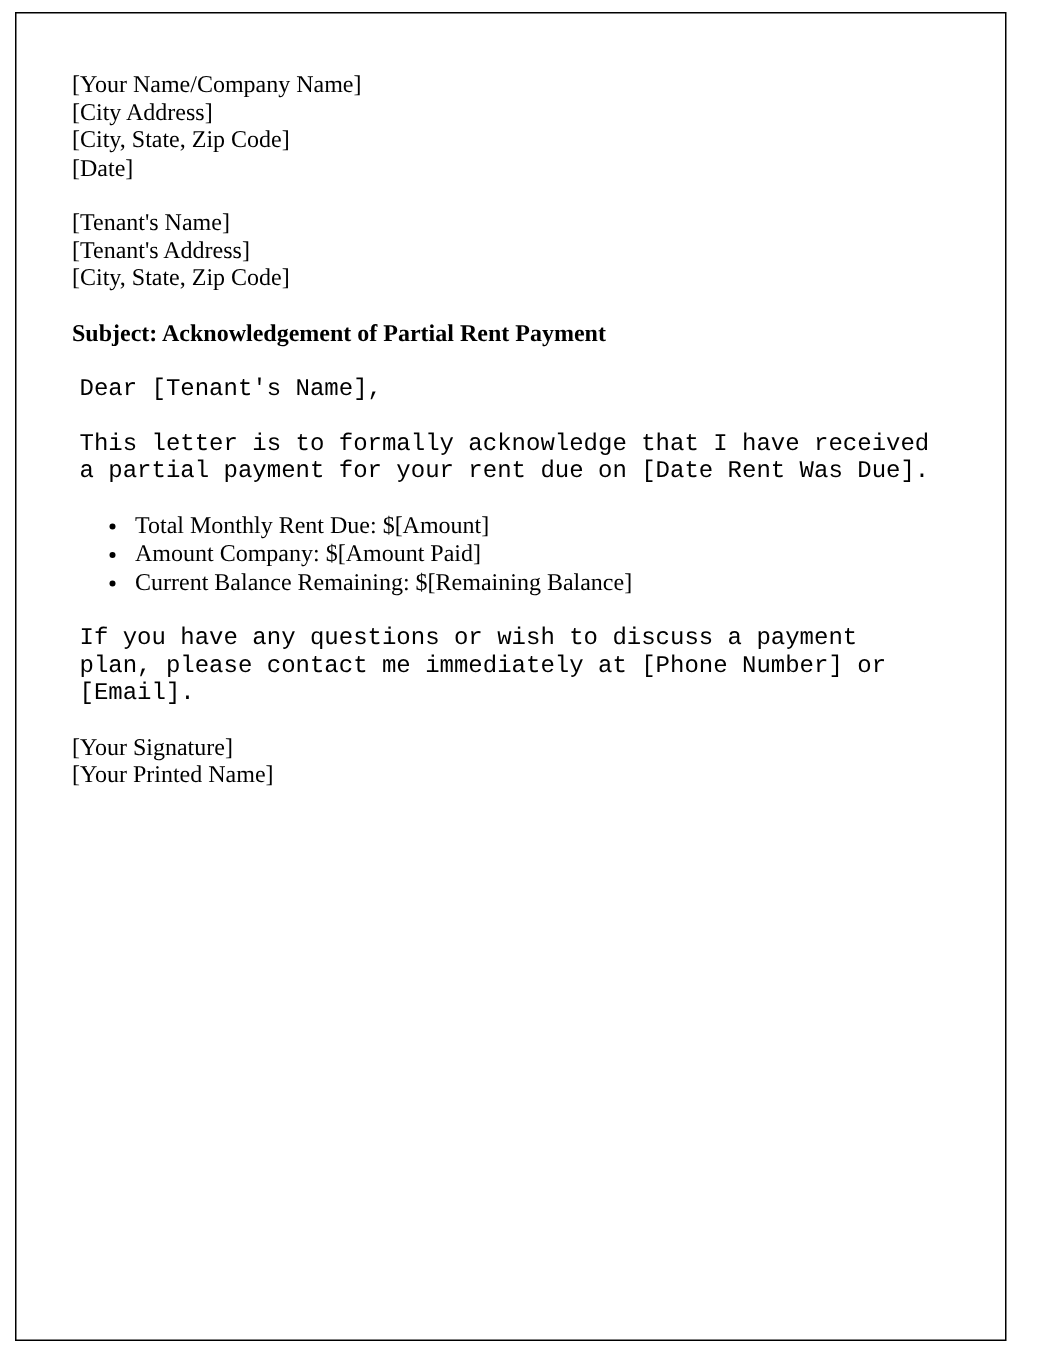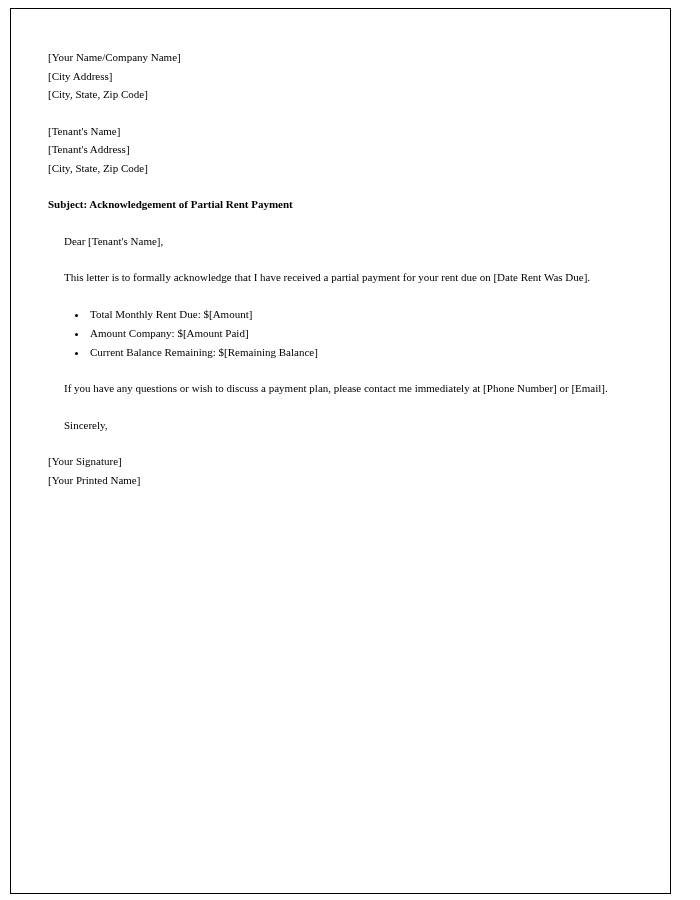--- a/index.html
+++ b/index.html
@@ -23,31 +23,32 @@
     height: 886px;
     border: 1px solid #000000;
     box-sizing: border-box;
     background: #ffffff;
   }
   .content {
     position: absolute;
     left: 48px;
     top: 48px;
     width: 578px;
-    font-size: 11px;
+    font-size: 16px;
     line-height: 18.5px;
   }
   .line {
     margin: 0;
   }
   .block {
     margin: 0 0 18px 0;
   }
   .para {
-    margin: 0 0 18px 16px;
+    margin: 0 0 18px 5px;
+    font-family: Liberation Mono, monospace;
   }
   .subject {
     font-weight: bold;
     margin: 12px 0 18px 0;
   }
   ul.details-list {
     margin: 1px 0 18px 0;
     padding: 0 0 0 40px;
   }
   ul.details-list li {
@@ -59,20 +60,21 @@
 <body>
 
 <div class="canvas">
   <div class="page-border"></div>
   <div class="content">
 
     <div class="block">
       <p class="line">[Your Name/Company Name]</p>
       <p class="line">[City Address]</p>
       <p class="line">[City, State, Zip Code]</p>
+      <p class="line">[Date]</p>
     </div>
 
     <div class="block">
       <p class="line">[Tenant's Name]</p>
       <p class="line">[Tenant's Address]</p>
       <p class="line">[City, State, Zip Code]</p>
     </div>
 
     <p class="subject">Subject: Acknowledgement of Partial Rent Payment</p>
 
@@ -83,21 +85,20 @@
 
     <ul class="details-list">
       <li>Total Monthly Rent Due: $[Amount]</li>
       <li>Amount Company: $[Amount Paid]</li>
       <li>Current Balance Remaining: $[Remaining Balance]</li>
     </ul>
 
 
     <p class="para">If you have any questions or wish to discuss a payment plan, please contact me immediately at [Phone Number] or [Email].</p>
 
-    <p class="para">Sincerely,</p>
 
     <div class="block">
       <p class="line">[Your Signature]</p>
       <p class="line">[Your Printed Name]</p>
     </div>
 
   </div>
 </div>
 
 </body></html>

